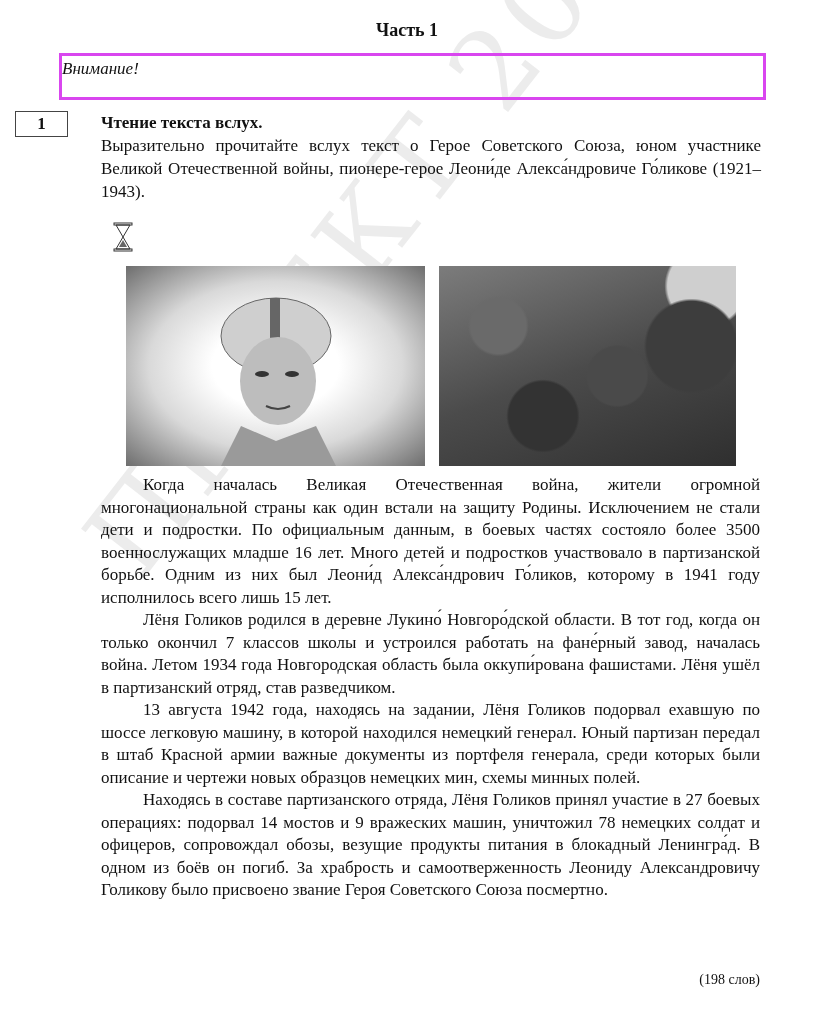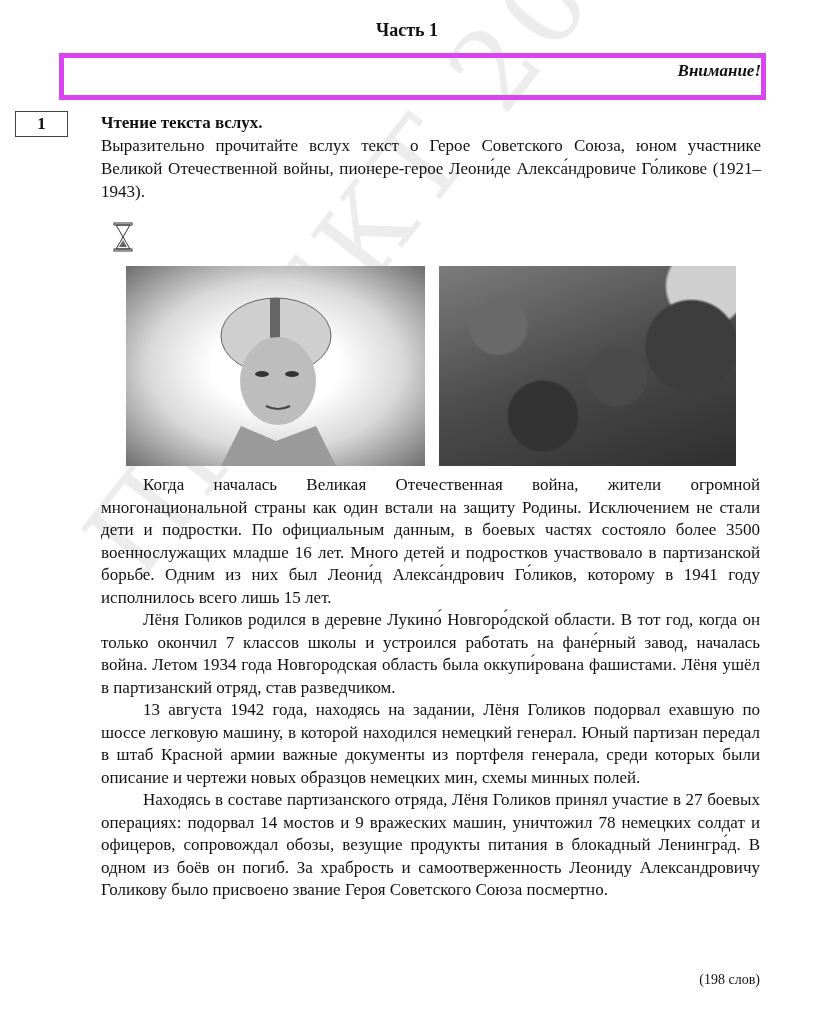--- a/index.html
+++ b/index.html
@@ -7,22 +7,22 @@
       width: 814px; height: 1024px; position: relative; overflow: hidden;
       font-family: "Liberation Serif", "DejaVu Serif", serif;
       color: #111111;
     }
     .part-title {
       position: absolute; top: 20px; left: 0; width: 814px;
       text-align: center; font-weight: bold; font-size: 18px;
     }
     .attention-box {
       position: absolute; top: 53px; left: 59px; width: 707px; height: 47px;
-      border: 5px solid #d946ef; box-sizing: border-box;
-      text-align: right; font-style: italic; font-weight: bold; font-size: 17px;
+      border: 3px solid #d946ef; box-sizing: border-box;
+      text-align: left; font-style: italic; font-weight: normal; font-size: 17px;
       line-height: 21px; padding-top: 2px;
     }
     .task-num {
       position: absolute; top: 111px; left: 15px; width: 53px; height: 26px;
       border: 1px solid #444; box-sizing: border-box;
       text-align: center; font-weight: bold; font-size: 17px; line-height: 24px;
     }
     .task-head {
       position: absolute; top: 111px; left: 101px; width: 660px;
       font-size: 17px; line-height: 23px;

